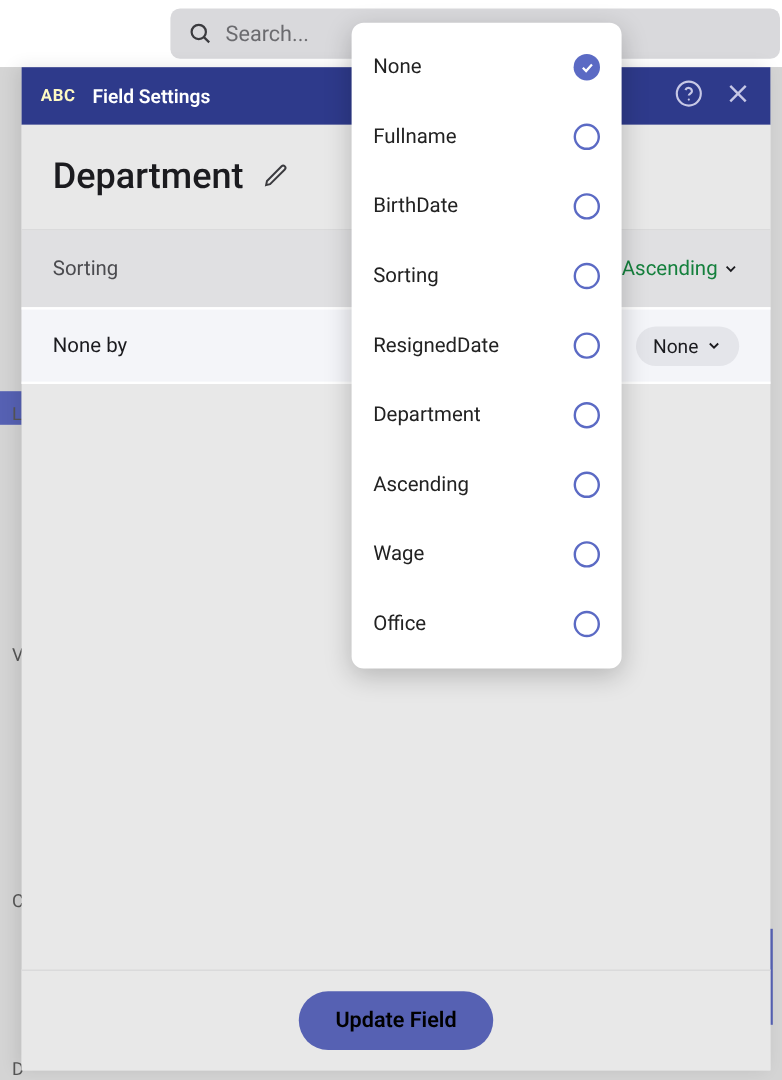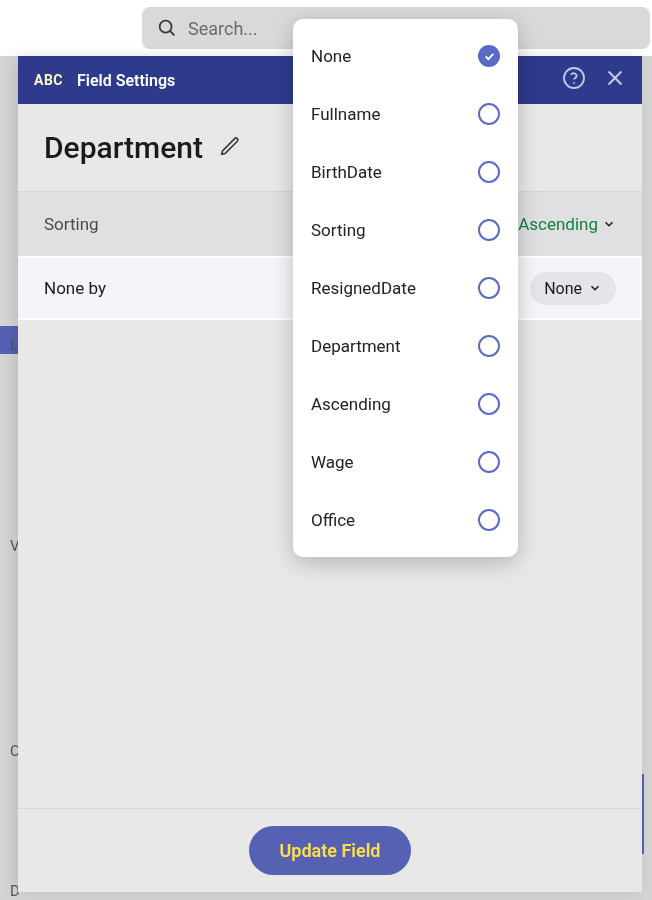--- a/index.html
+++ b/index.html
@@ -82,21 +82,21 @@
     border-top: 10px solid transparent; border-bottom: 10px solid transparent;
     border-right: 12px solid #e4e5ea;
   }
 
   .fp-footer {
     margin-top: auto; height: 84px; border-top: 1px solid #d6d6d8;
     display: flex; align-items: center; justify-content: center;
     background: #e8e8e8;
   }
   .update-btn {
-    background: #5661b3; color: #fde047; border: none; border-radius: 26px;
+    background: #5661b3; color: #000000; border: none; border-radius: 26px;
     font-size: 18px; font-weight: 600; padding: 14px 30px; cursor: pointer;
   }
 
   .dropdown {
     position: absolute; left: 293px; top: 19px; width: 225px;
     background: #fff; border-radius: 10px;
     box-shadow: 0 6px 22px rgba(0,0,0,0.22);
     padding: 8px 0;
   }
   .dd-item {

